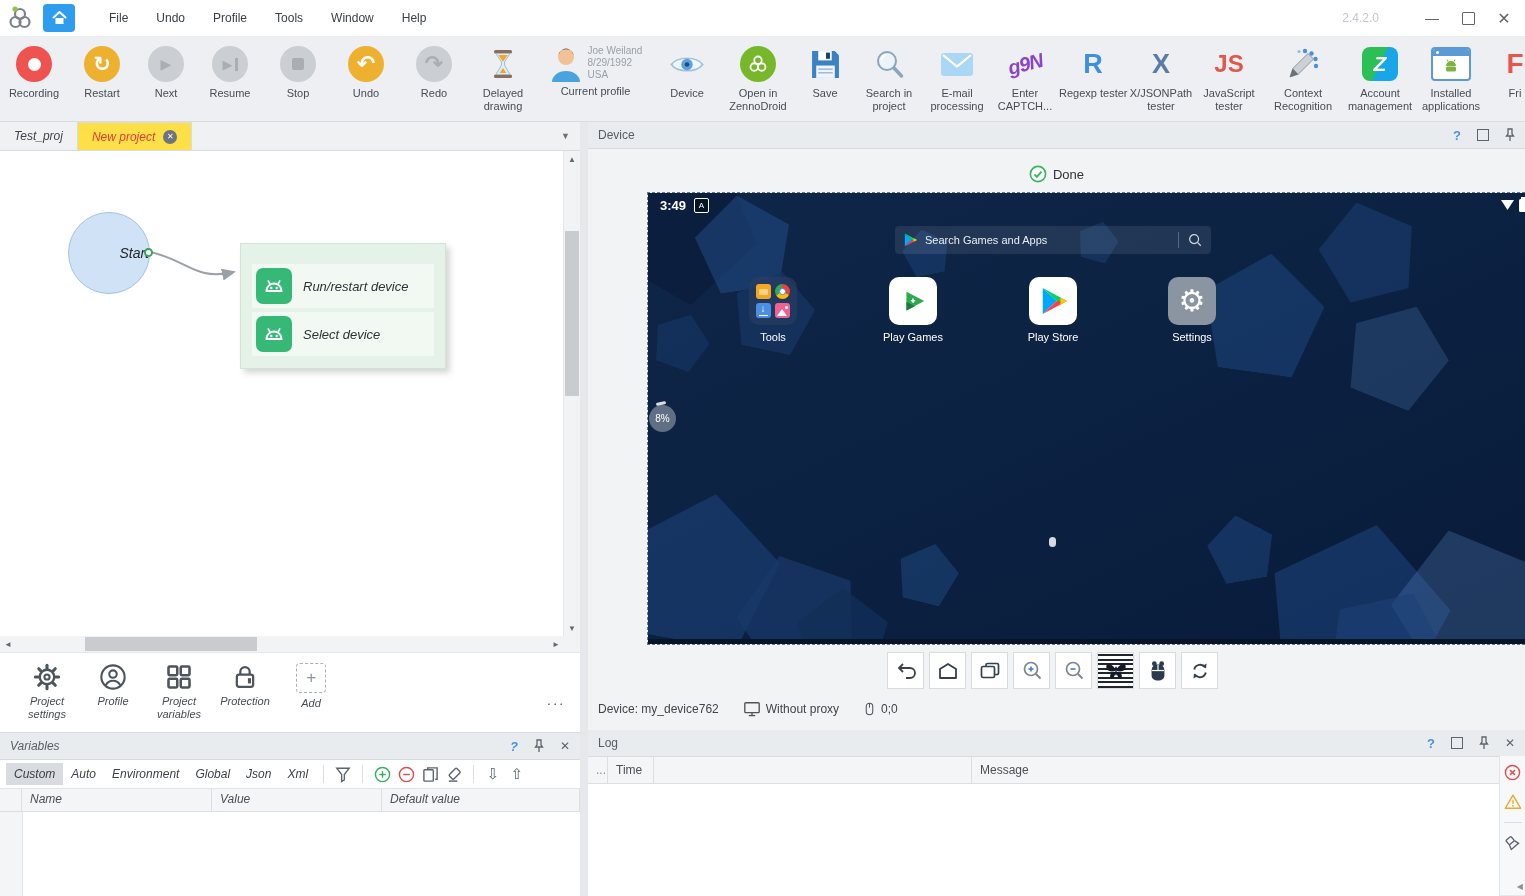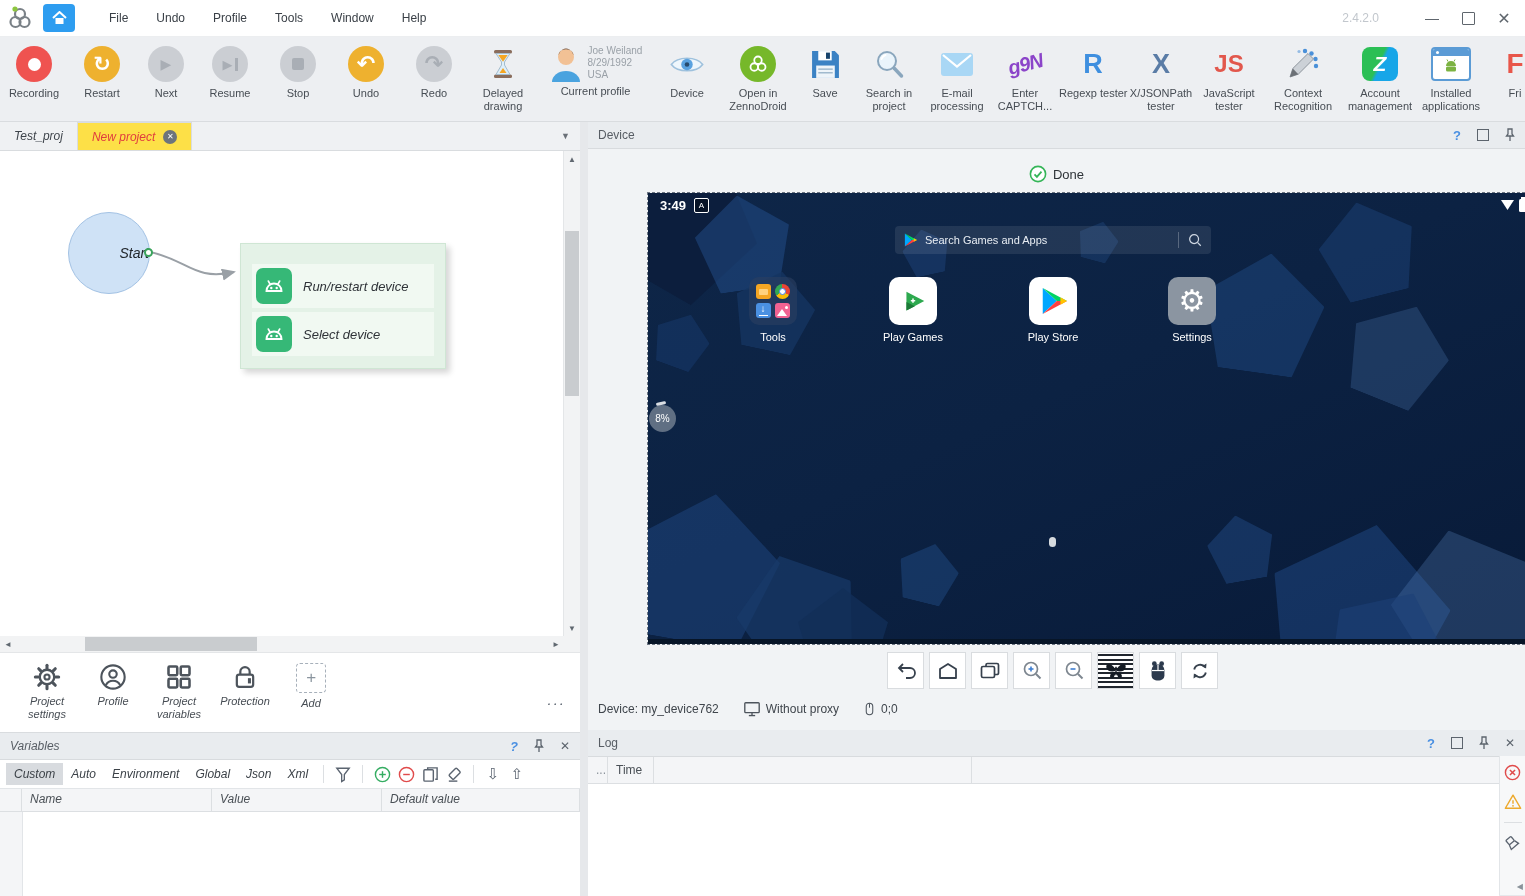--- a/index.html
+++ b/index.html
@@ -826,20 +826,21 @@
                 <line x1="5" y1="8" x2="5" y2="13" stroke="#5c646d" stroke-width="1.3"></line>
               </svg>
           </span>
           <span class="closex">✕</span>
         </span>
       </div>
       <div class="loggrid">
         <div class="ghc" style="width:20px;color:#8a929a">...</div>
         <div class="ghc" style="width:46px">Time</div>
         <div class="ghc" style="width:318px"></div>
+        <div class="ghc" style="flex:1;border-right:none">Message</div>
       </div>
       <div style="height:112px;background:#fff;width:911px;"></div>
       <div class="logstrip">
         <svg width="17" height="17" viewBox="0 0 18 18">
           <circle cx="9" cy="9" r="7.5" fill="none" stroke="#e04b4b" stroke-width="1.5"></circle>
           <path d="M6.3 6.3 l5.4 5.4 M11.7 6.3 l-5.4 5.4" stroke="#e04b4b" stroke-width="1.6"></path>
         </svg>
         <svg width="18" height="17" viewBox="0 0 20 18">
           <path d="M10 2 L18.5 16.5 H1.5 Z" fill="none" stroke="#eda92c" stroke-width="1.6" stroke-linejoin="round"></path>
           <line x1="10" y1="7.5" x2="10" y2="11.5" stroke="#eda92c" stroke-width="1.6"></line>

